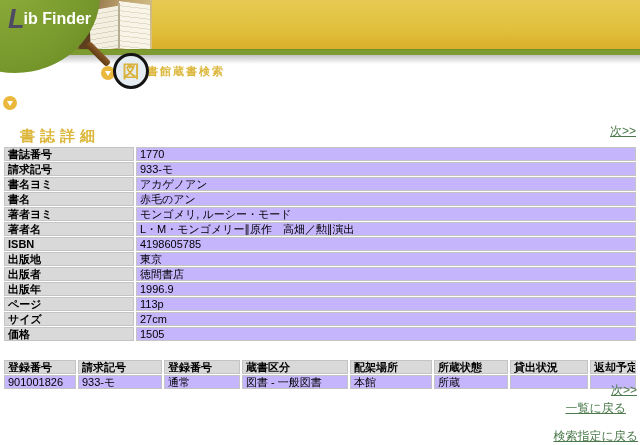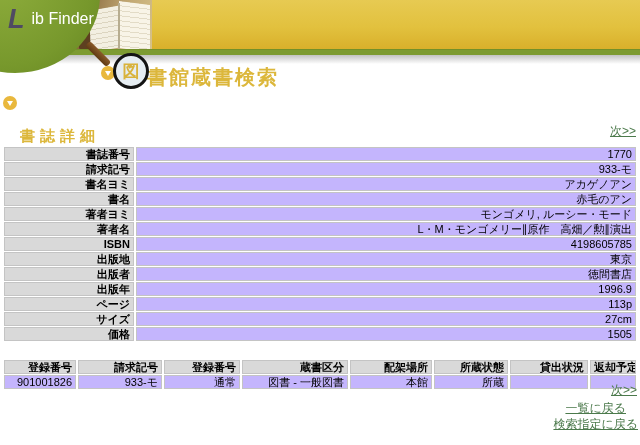--- a/index.html
+++ b/index.html
@@ -27,55 +27,55 @@
   .page-right{left:63px;top:3px;width:31px;height:47px;transform:skewY(7deg);
          background:repeating-linear-gradient(180deg,#f8f4e7 0 4px,#e2dbc6 4px 5px);}
   .book-gutter{position:absolute;left:62px;top:3px;width:2px;height:47px;background:#b7ad90;}
 
   
   .logo-ellipse{position:absolute;left:-70px;top:-83px;width:170px;height:156px;border-radius:50%;
          background:radial-gradient(circle at 42% 38%,#8fae3d 0%,#77982c 65%,#648420 100%);z-index:3;}
   .logo-text{position:absolute;left:8px;top:4px;z-index:4;white-space:nowrap;cursor:pointer;}
   .logo-l{font-size:27px;font-weight:bold;font-style:italic;color:#4f4a63;
           letter-spacing:-2px;vertical-align:-4px;}
-  .logo-rest{font-size:16px;font-weight:normal;color:#ffffff;margin-left:9px;}
+  .logo-rest{font-size:16px;font-weight:bold;color:#ffffff;margin-left:1px;}
 
   
   .bullet{position:absolute;width:14px;height:14px;border-radius:50%;background:#e9b83d;z-index:5;}
   .bullet .tri{position:absolute;left:3.5px;top:5px;width:0;height:0;
           border-left:3.5px solid transparent;border-right:3.5px solid transparent;
           border-top:5px solid #ffffff;}
   .bullet-title{left:101px;top:66px;}
   .bullet-heading{left:3px;top:96px;}
 
   .magnifier{position:absolute;left:86px;top:38px;width:62px;height:52px;z-index:5;}
   .handle{position:absolute;left:4px;top:3px;width:30px;height:7px;border-radius:3px;
           background:linear-gradient(180deg,#8a5a2a,#5f3a14);
           transform:rotate(45deg);transform-origin:left top;}
   .lens{position:absolute;left:27px;top:15px;width:30px;height:30px;border-radius:50%;
           border:3px solid #141414;background:#e6edf2;display:flex;align-items:center;justify-content:center;}
   .lens-char{font-size:17px;font-weight:bold;color:#d9b33c;line-height:1;}
 
-  .site-title{position:absolute;left:147px;top:64px;font-size:20px;font-weight:bold;
+  .site-title{position:absolute;left:147px;top:64px;font-size:11px;font-weight:bold;
           letter-spacing:2px;color:#dcb73b;z-index:4;white-space:nowrap;}
   .page-heading{position:absolute;left:20px;top:95px;font-size:15px;font-weight:bold;
           letter-spacing:5px;color:#dcb73b;white-space:nowrap;margin-top:32px;}
 
   
   .glink{position:absolute;font-size:12px;color:#4c7a4c;text-decoration:underline;
           white-space:nowrap;cursor:pointer;}
   .link-next-top{right:4px;top:123px;}
   .link-next-bottom{right:3px;top:382px;}
   .link-list{right:14px;top:400px;}
-  .link-search{right:2px;top:416px;}
+  .link-search{right:2px;top:428px;}
 
   
   table{position:absolute;border-collapse:separate;border-spacing:2px 1px;table-layout:fixed;}
   th,td{border:1px solid #c4c4c4;font-size:11px;line-height:12px;height:12px;padding:0 3px;
-        overflow:hidden;white-space:nowrap;text-align:right;vertical-align:middle;}
+        overflow:hidden;white-space:nowrap;text-align:left;vertical-align:middle;}
   th{background:#d9d9d9;font-weight:bold;color:#000;}
   td{background:#c4b5fd;color:#000;}
   .bib{left:2px;top:146px;width:636px;}
   .bib th{width:122px;}
   .holdings{left:2px;top:359px;width:636px;}
 </style>
 </head>
 <body>
 
 <div class="screen">

